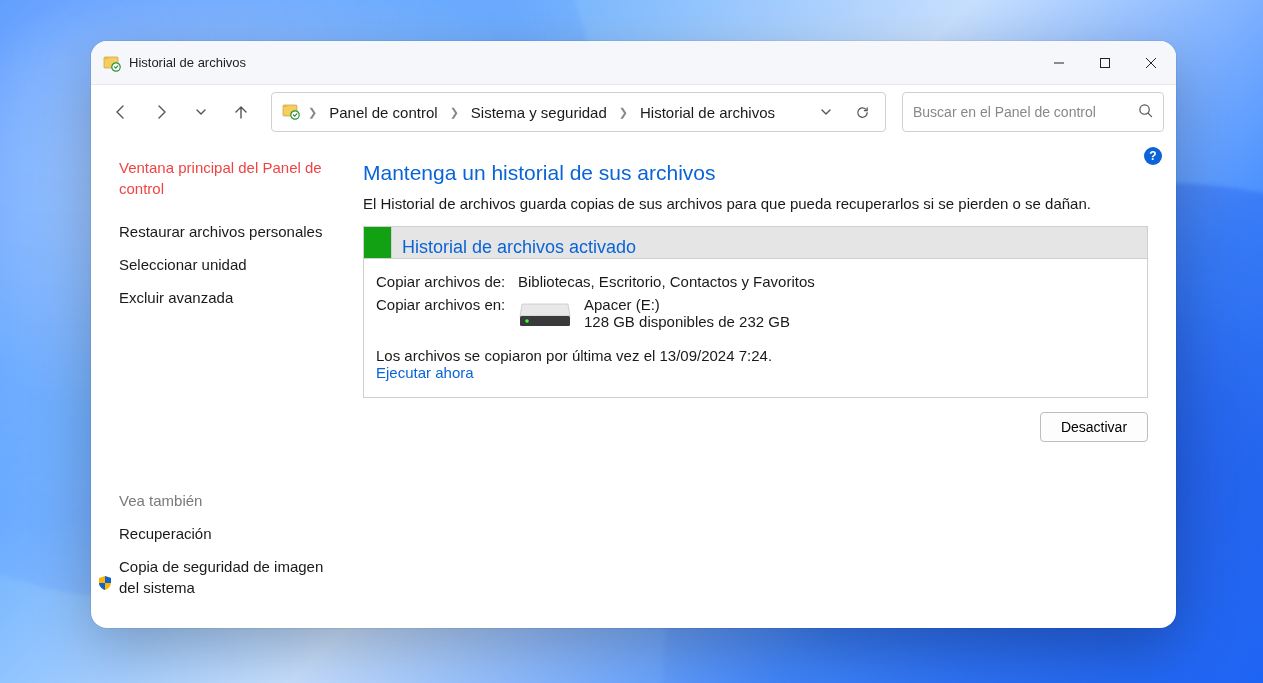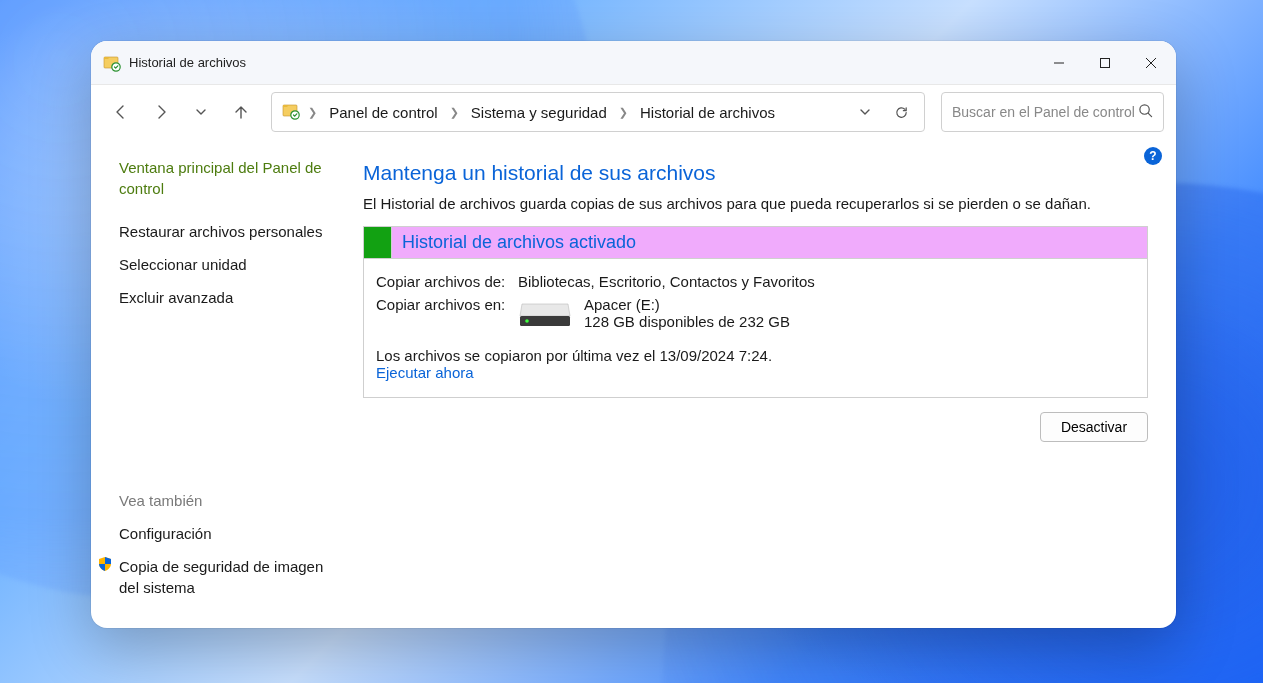--- a/index.html
+++ b/index.html
@@ -110,21 +110,21 @@
       margin-left: auto;
       display: flex; align-items: center; gap: 2px;
     }
     .addr-ibtn {
       width: 34px; height: 34px;
       display:flex;align-items:center;justify-content:center;
       color:#555;
     }
 
     .search-box {
-      width: 223px;
+      width: 262px;
       height: 40px;
       margin-left: 12px;
       border: 1px solid #d0d0d0;
       border-radius: 4px;
       display: flex;
       align-items: center;
       padding: 0 10px;
     }
     .search-box input {
       border: none; outline: none;
@@ -153,21 +153,21 @@
       display:flex;align-items:center;justify-content:center;
     }
 
     .sidebar {
       width: 258px;
       padding: 18px 16px 16px 28px;
       display: flex;
       flex-direction: column;
     }
     .side-main-link {
-      color: #4d7c0f;
+      color: #ef4444;
       font-size: 15px;
       line-height: 1.4;
       margin-bottom: 22px;
       cursor: pointer;
     }
     .side-link {
       font-size: 15px;
       color: #1a1a1a;
       margin-bottom: 12px;
       cursor: pointer;
@@ -177,21 +177,21 @@
     .see-also {
       margin-top: auto;
       padding-top: 20px;
     }
     .see-also-h {
       color: #7a7a7a;
       font-size: 15px;
       margin-bottom: 14px;
     }
     .see-also .side-link { margin-bottom: 12px; }
-    .shield-row { display:flex; align-items:flex-start; gap:6px; margin-left:-22px; }
+    .shield-row { display:flex; align-items:center; gap:6px; margin-left:-22px; }
     .shield-row .side-link { margin-bottom: 14px; }
 
     .main {
       flex: 1;
       padding: 22px 28px 32px 14px;
     }
     .page-h {
       color: #0a64d8;
       font-size: 21px;
       font-weight: 400;
@@ -201,23 +201,23 @@
       font-size: 15px;
       margin-bottom: 14px;
     }
 
     .status-panel {
       border: 1px solid #cfcfcf;
       background: #fff;
     }
     .status-header {
       height: 32px;
-      display:flex; align-items:center;
+      display:flex; align-items:flex-end;
       border-bottom: 1px solid #cfcfcf;
-      background: #f0abfc;
+      background: #e5e5e5;
     }
     .status-block {
       width: 28px; height: 100%;
       background: #12a112;
       border-right: 1px solid #cfcfcf;
     }
     .status-title {
       color: #0a64d8;
       font-size: 18px;
       padding-left: 10px;
@@ -352,21 +352,21 @@
     <div class="help-badge">?</div>
 
     <div class="sidebar">
       <div class="side-main-link">Ventana principal del Panel de control</div>
       <div class="side-link">Restaurar archivos personales</div>
       <div class="side-link">Seleccionar unidad</div>
       <div class="side-link">Excluir avanzada</div>
 
       <div class="see-also">
         <div class="see-also-h">Vea también</div>
-        <div class="side-link">Configuración</div>
+        <div class="side-link">Recuperación</div>
         <div class="shield-row">
           <span>
             <svg width="16" height="16" viewBox="0 0 16 16">
               <path d="M8 1 L14 3 V8 C14 11 11 14 8 15 C5 14 2 11 2 8 V3 Z" fill="#ffb400"></path>
               <path d="M8 1 L14 3 V8 L8 8 Z" fill="#0a64d8"></path>
               <path d="M8 8 L8 15 C5 14 2 11 2 8 Z" fill="#0a64d8"></path>
             </svg>
           </span>
           <div class="side-link">Copia de seguridad de imagen del sistema</div>
         </div>

